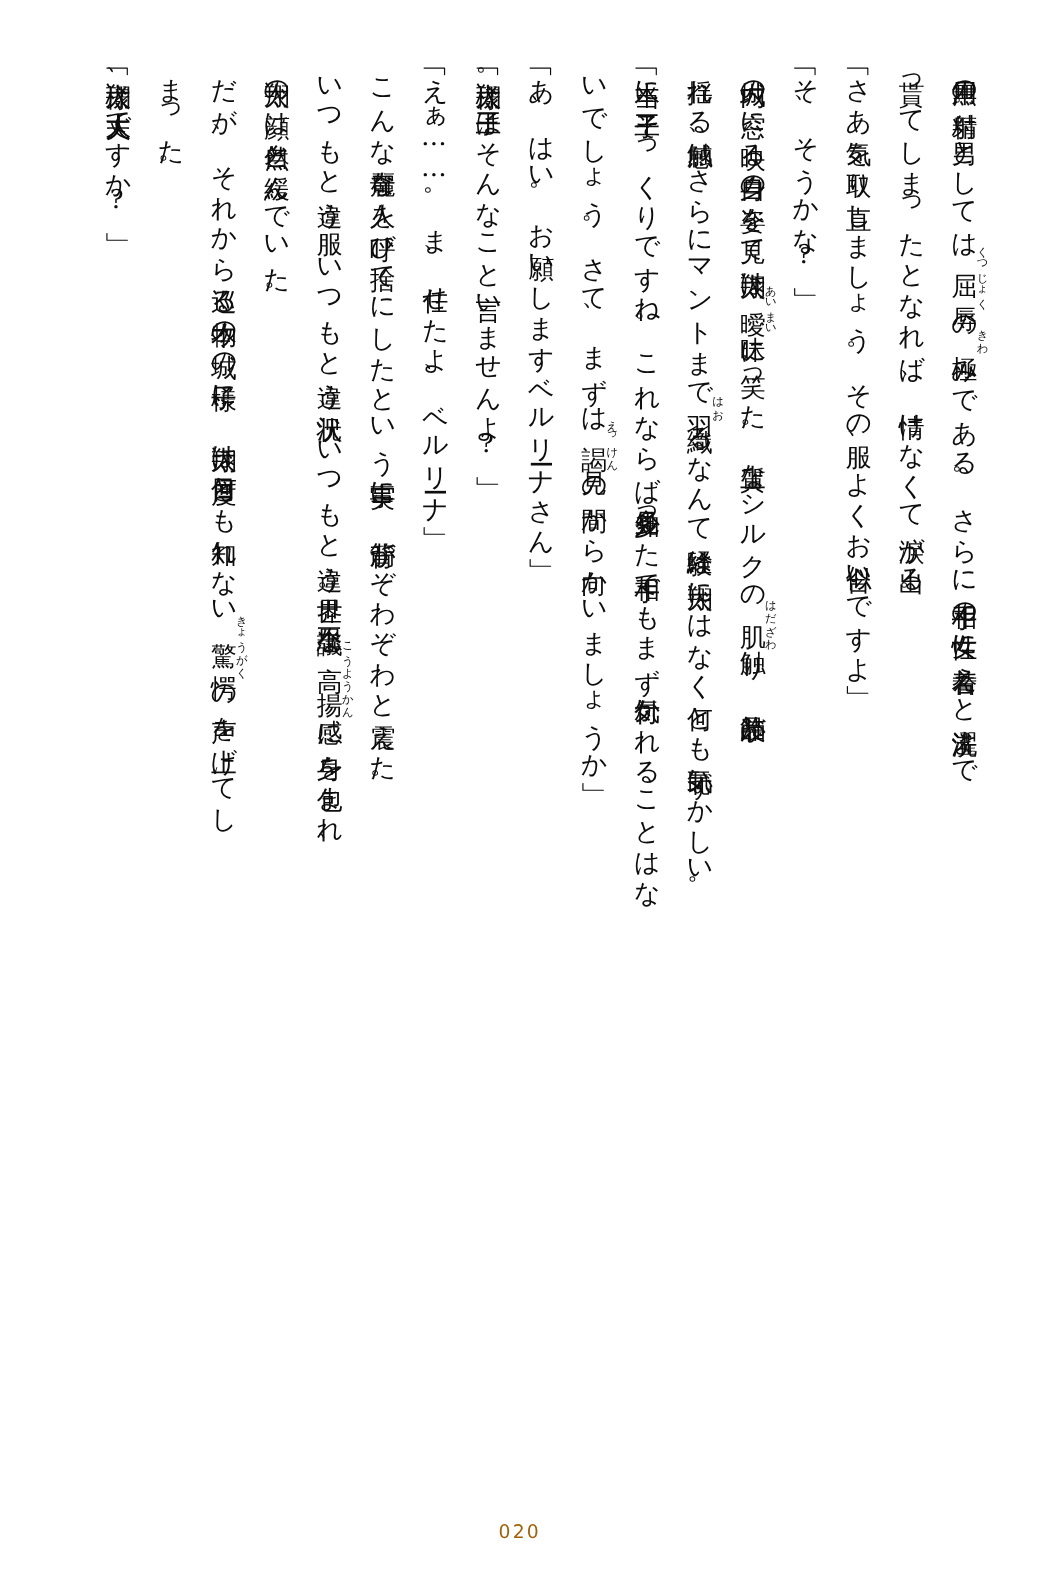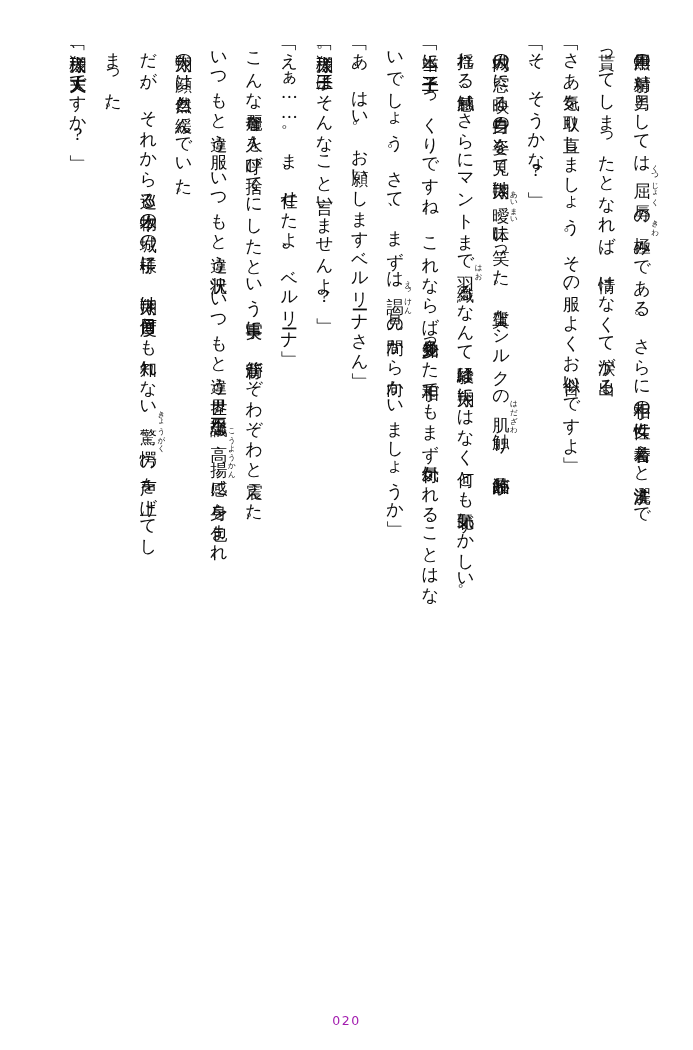--- a/index.html
+++ b/index.html
@@ -51,21 +51,21 @@
   }
   #page-number {
     position: absolute;
     left: 0;
     right: 0;
     bottom: 22px;
     text-align: center;
     font-family: "DejaVu Sans", "Liberation Sans", sans-serif;
     font-size: 12.5px;
     letter-spacing: 0.12em;
-    color: #a21caf;
+    color: #a16207;
   }
 </style>
 </head>
 <body>
 
 <div id="page">
 
   <div id="text-block">
 
     <p>無用の射精。男としては<ruby>屈辱<rt>くつじょく</rt></ruby>の<ruby>極<rt>きわ</rt></ruby>みである。さらに相手の女性に着替えと洗濯まで</p>

